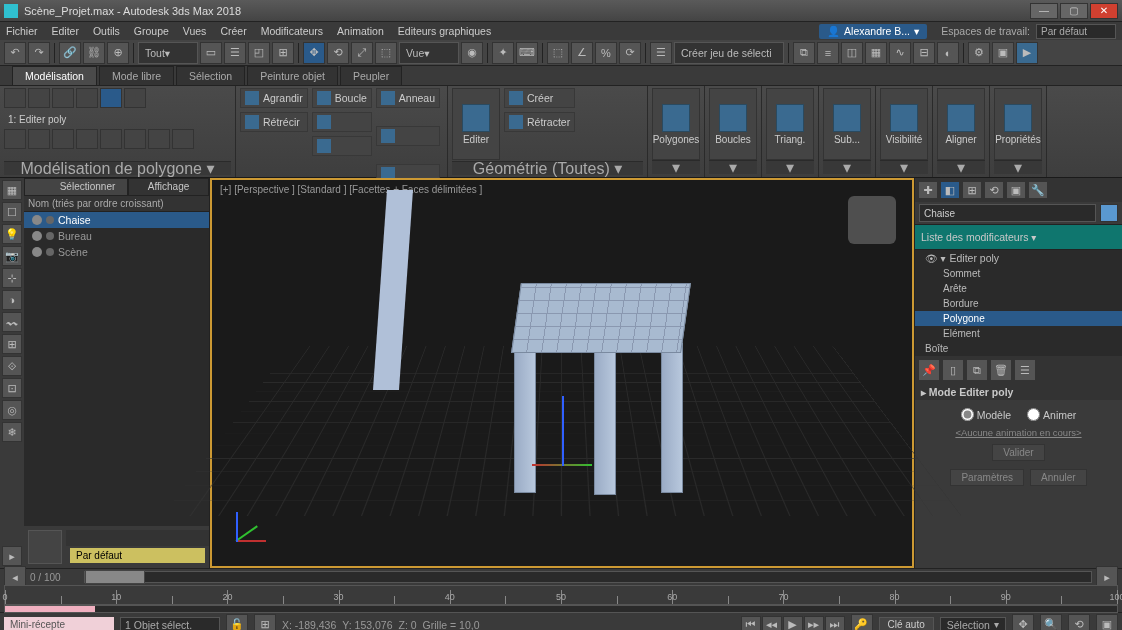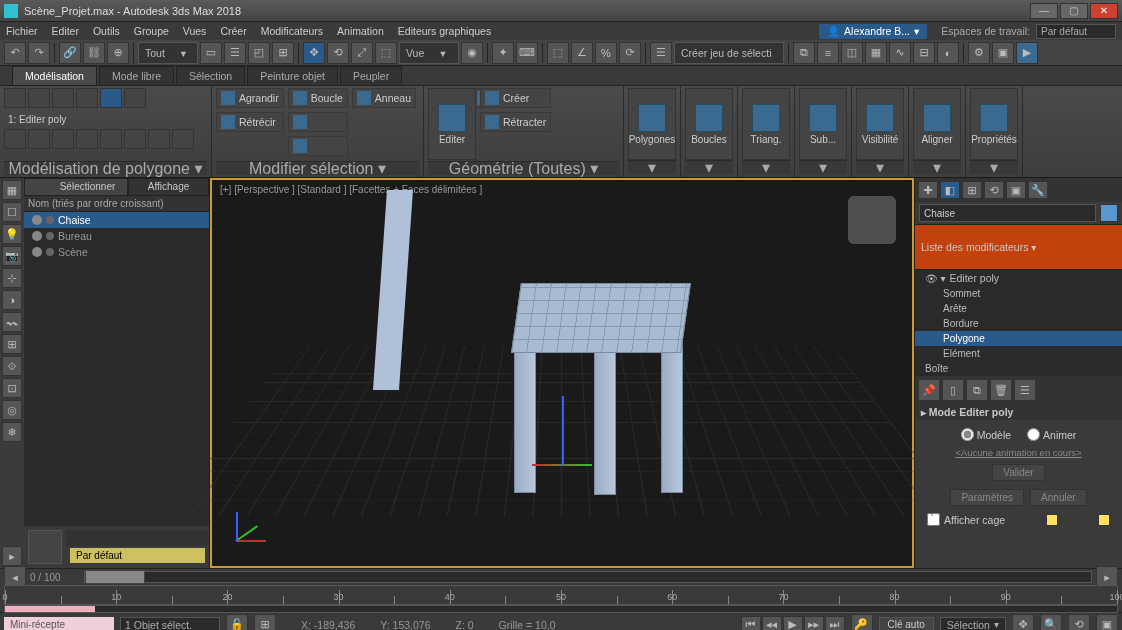--- a/index.html
+++ b/index.html
@@ -14,21 +14,21 @@
 
 .menubar { height: 18px; background: #3a3a3a; display: flex; align-items: center; padding: 0 6px; gap: 14px; color: #ccc; font-size: 11px; }
 .menubar span { cursor: pointer; }
 .menubar .signin { margin-left: auto; display: flex; align-items: center; gap: 4px; background: #2a5a8a; padding: 1px 8px; border-radius: 2px; color: #fff; }
 .menubar .workspace { display: flex; align-items: center; gap: 6px; color: #aaa; }
 .menubar .workspace input { background: #2a2a2a; border: 1px solid #555; color: #aaa; padding: 1px 4px; width: 80px; font-size: 10px; }
 
 .toolbar { height: 26px; background: #444; display: flex; align-items: center; padding: 0 4px; gap: 2px; border-bottom: 1px solid #222; }
 .tbtn { width: 22px; height: 22px; background: #555; border: 1px solid #333; display: flex; align-items: center; justify-content: center; color: #bbb; font-size: 11px; }
 .tbtn.sel { background: #2a5a8a; }
-.tdrop { height: 22px; background: #333; border: 1px solid #555; padding: 0 6px; display: flex; align-items: center; gap: 16px; color: #bbb; min-width: 60px; }
+.tdrop { height: 22px; background: #333; border: 1px solid #555; padding: 0 6px; display: flex; align-items: center; gap: 0; color: #bbb; min-width: 60px; }
 .tsep { width: 1px; height: 20px; background: #222; margin: 0 2px; }
 
 .ribbon-tabs { height: 20px; background: #3a3a3a; display: flex; align-items: flex-end; padding-left: 12px; gap: 2px; border-bottom: 1px solid #222; }
 .rtab { padding: 3px 12px; background: #333; border: 1px solid #222; border-bottom: none; color: #aaa; font-size: 10.5px; }
 .rtab.active { background: #4a4a4a; color: #fff; }
 
 .ribbon { height: 92px; background: linear-gradient(#4a4a4a,#3e3e3e); display: flex; border-bottom: 1px solid #1a1a1a; }
 .rpanel { border-right: 1px solid #2a2a2a; padding: 2px 4px; display: flex; flex-direction: column; }
 .rpanel-body { flex: 1; display: flex; gap: 4px; align-items: flex-start; }
 .rpanel-label { height: 14px; font-size: 16px; color: #aaa; text-align: center; background: #383838; border-top: 1px solid #2a2a2a; display: flex; align-items: center; justify-content: center; }
@@ -83,21 +83,21 @@
 .vp-axis .xa { position:absolute; bottom:0; left:0; width:30px; height:2px; background:#c03030; }
 .vp-axis .ya { position:absolute; bottom:0; left:0; width:26px; height:2px; background:#30c030; transform: rotate(-35deg); transform-origin:left; }
 .vp-axis .za { position:absolute; bottom:0; left:0; width:2px; height:30px; background:#3060ff; }
 
 .right-panel { width: 208px; background: #3a3a3a; border-left: 1px solid #222; display: flex; flex-direction: column; overflow: hidden; }
 .rp-icons { display: flex; gap: 2px; padding: 3px; background: #333; }
 .rp-icons .tbtn { width: 20px; height: 18px; }
 .rp-name { padding: 2px 4px; display: flex; gap: 4px; }
 .rp-name input { flex: 1; background: #2a2a2a; border: 1px solid #555; color: #ccc; padding: 2px 4px; font-size: 10px; }
 .rp-swatch { width: 18px; height: 18px; background: #5a98d0; border: 1px solid #333; }
-.rp-section-h { background: #c2410c; padding: 16px 6px; font-size: 10px; border-top: 1px solid #222; border-bottom: 1px solid #222; }
+.rp-section-h { background: #0f766e; padding: 6px 6px; font-size: 10px; border-top: 1px solid #222; border-bottom: 1px solid #222; }
 .mod-list { background: #2a2a2a; }
 .mod-item { padding: 2px 6px 2px 28px; font-size: 10px; color: #bbb; }
 .mod-item.root { padding-left: 10px; display: flex; align-items: center; gap: 4px; }
 .mod-item.sel { background: #2a5a8a; color: #fff; }
 .rp-toolbar { display: flex; gap: 2px; padding: 3px; background: #333; }
 .rp-rollout { padding: 4px 6px; }
 .rp-rollout-h { background: #333; padding: 2px 6px; font-size: 10px; font-weight: bold; }
 .radio-row { display: flex; gap: 16px; justify-content: center; padding: 4px; font-size: 10px; }
 .radio-row label { display: flex; align-items: center; gap: 3px; }
 .radio-row input { accent-color: #888; }
@@ -114,21 +114,21 @@
 .time-slider .pos { font-size: 10px; color: #999; min-width: 50px; }
 .time-ruler { height: 20px; background: #3a3a3a; position: relative; margin: 0 4px; border: 1px solid #555; }
 .time-ruler .tick { position: absolute; bottom: 0; width: 1px; height: 8px; background: #888; }
 .time-ruler .tick.maj { height: 14px; }
 .time-ruler .tlbl { position: absolute; bottom: 2px; font-size: 9px; color: #aaa; transform: translateX(-50%); }
 .track-bar { height: 8px; background: #2a2a2a; margin: 0 4px; border: 1px solid #555; position: relative; }
 .track-key { position: absolute; left: 0; width: 90px; height: 6px; background: #f0b0c0; }
 
 .statusbar { height: 24px; background: #3a3a3a; display: flex; align-items: center; gap: 6px; padding: 0 4px; border-top: 1px solid #222; font-size: 10px; color: #aaa; }
 .statusbar .field { background: #2a2a2a; border: 1px solid #555; padding: 1px 4px; min-width: 60px; }
-.statusbar .lbl { color: #999; margin-left: 19px; }
+.statusbar .lbl { color: #999; }
 .statusbar .play-btns { display: flex; gap: 1px; }
 .statusbar .play-btns .tbtn { width: 20px; height: 18px; }
 .mini-listener { background: #f0d0d8; color: #555; padding: 2px 6px; font-size: 10px; width: 110px; }
 .key-btn { background: #444; border: 1px solid #555; padding: 1px 8px; color: #ccc; font-size: 10px; }
 .key-drop { background: #2a2a2a; border: 1px solid #555; padding: 1px 6px; color: #aaa; font-size: 10px; display: flex; align-items: center; gap: 4px; }
 </style>
 </head>
 <body>
 
 <div class="titlebar">
@@ -217,21 +217,21 @@
 
 <div class="ribbon-tabs">
   <div class="rtab active">Modélisation</div>
   <div class="rtab">Mode libre</div>
   <div class="rtab">Sélection</div>
   <div class="rtab">Peinture objet</div>
   <div class="rtab">Peupler</div>
 </div>
 
 <div class="ribbon">
-  <div class="rpanel" style="width:212px">
+  <div class="rpanel" style="width:236px">
     <div class="rpanel-body" style="flex-direction:column;gap:2px">
       <div class="sel-btns">
         <div class="sel-btn"></div>
         <div class="sel-btn"></div>
         <div class="sel-btn"></div>
         <div class="sel-btn"></div>
         <div class="sel-btn active"></div>
         <div class="sel-btn"></div>
       </div>
       <div style="font-size:10px;color:#ccc;padding:2px 4px">1: Editer poly</div>
@@ -266,21 +266,21 @@
             <div class="ico"></div>
             <span>Boucle</span>
           </div>
         <div class="rbtn-sm">
             <div class="ico"></div>
           </div>
         <div class="rbtn-sm">
             <div class="ico"></div>
           </div>
       </div>
-      <div style="display:flex;flex-direction:row;gap:16px">
+      <div style="display:flex;flex-direction:column;gap:16px">
         <div class="rbtn-sm">
             <div class="ico"></div>
             <span>Anneau</span>
           </div>
         <div class="rbtn-sm">
             <div class="ico"></div>
           </div>
         <div class="rbtn-sm">
             <div class="ico"></div>
           </div>
@@ -473,26 +473,20 @@
             <span>Animer</span>
           </label>
       </div>
       <div class="rp-status">&lt;Aucune animation en cours&gt;</div>
       <div class="rp-btns">
           <button disabled="">Valider</button>
         </div>
       <div class="rp-btns">
         <button disabled="">Paramètres</button>
         <button disabled="">Annuler</button>
-      </div>
-      <div class="chk-row">
-        <input type="checkbox" style="">
-        <span>Afficher cage</span>
-        <div class="sw"></div>
-        <div class="sw"></div>
       </div>
     </div>
   </div>
 </div>
 
 <div class="timeline">
   <div class="time-slider">
     <div class="tbtn">◂</div>
     <div class="pos">0 / 100</div>
     <div class="trk">

